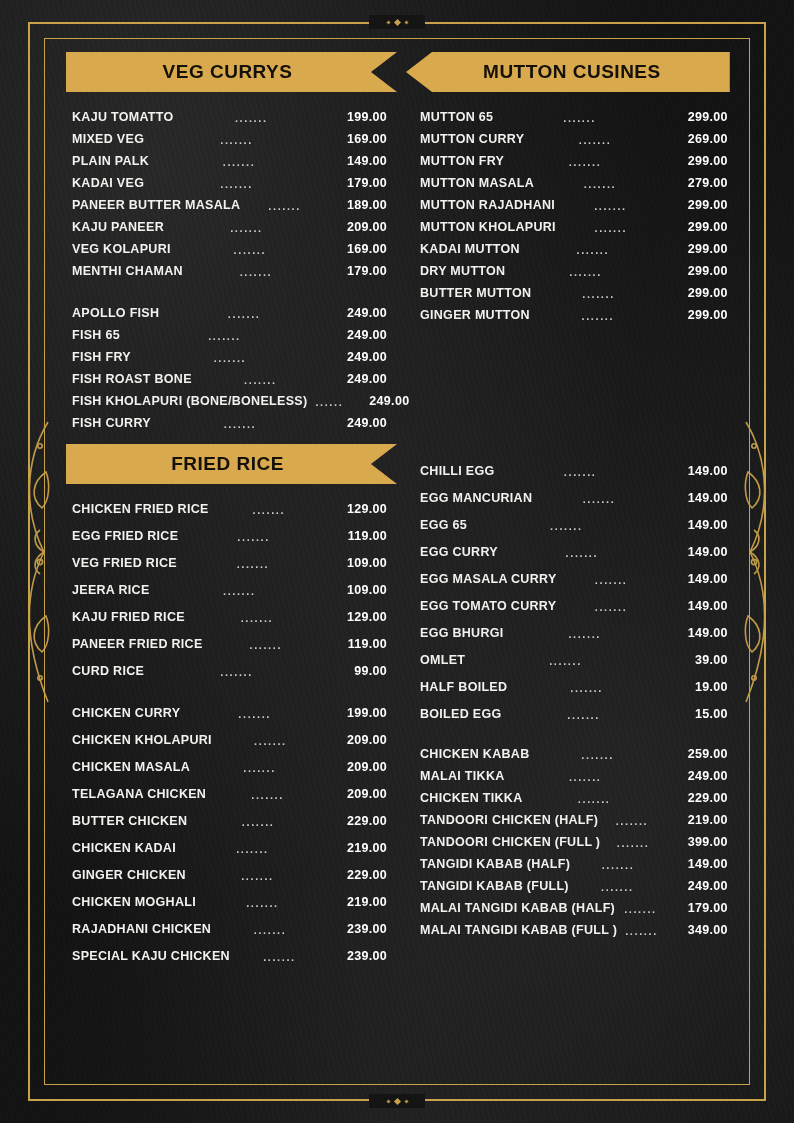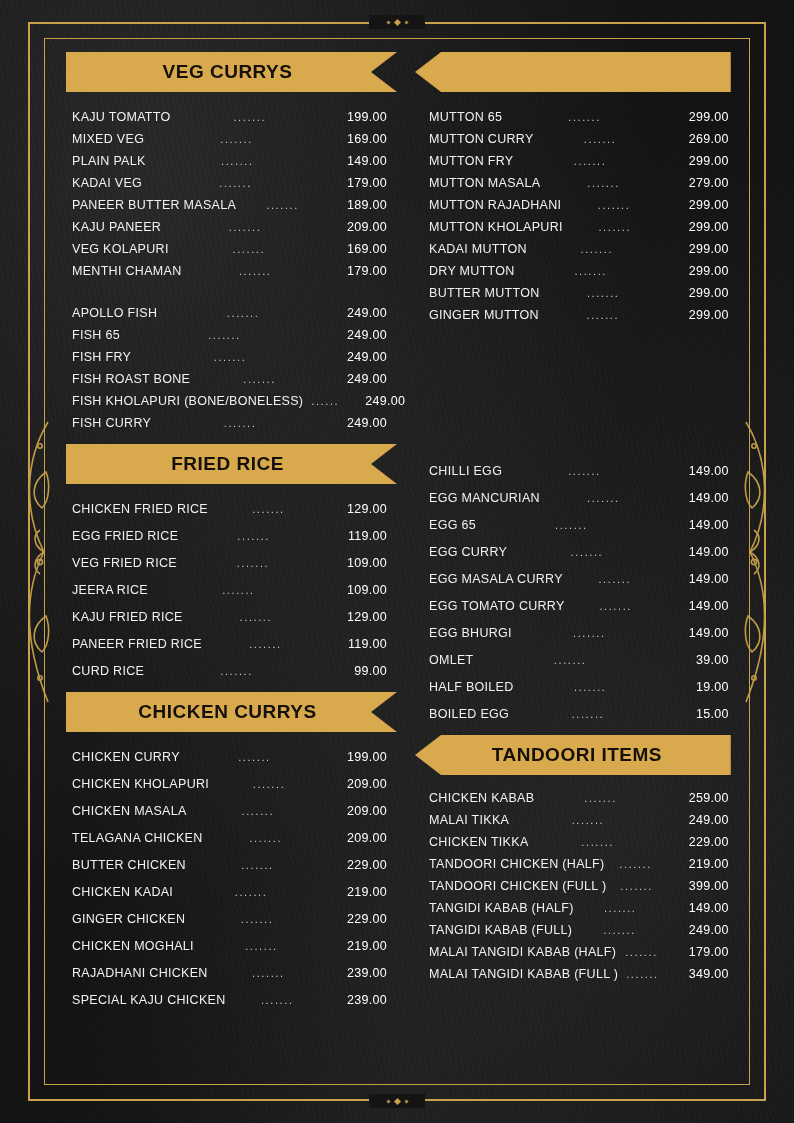--- a/index.html
+++ b/index.html
@@ -83,21 +83,21 @@
   .flourish.left { left: 18px; }
   .flourish.right { right: 18px; }
 
   
   .content {
     position: absolute;
     left: 58px; top: 52px; right: 58px; bottom: 52px;
   }
   .columns {
     display: flex;
-    gap: 18px;
+    gap: 9px;
     height: 100%;
   }
   .col { width: 50%; }
 
   
   .banner {
     position: relative;
     height: 40px;
     margin: 0 0 4px 0;
     display: flex;
@@ -131,24 +131,24 @@
   .section { margin-bottom: 14px; }
 
   ul.items {
     list-style: none;
     margin: 0;
     padding: 14px 10px 0 14px;
   }
   ul.items.tight { padding-top: 12px; }
   ul.items li {
     display: flex;
-    align-items: center;
+    align-items: flex-end;
     color: #f2f2ef;
     font-size: 12.5px;
-    font-weight: normal;
+    font-weight: bold;
     letter-spacing: .3px;
     text-transform: uppercase;
     margin-bottom: 8px;
     white-space: nowrap;
   }
   ul.items.loose li { margin-bottom: 13px; }
   ul.items li .nm { flex: 0 0 auto; }
   ul.items li .dots {
     flex: 1 1 auto;
     margin: 0 8px;
@@ -339,24 +339,20 @@
               </li>
             <li>
                 <span class="nm">CURD RICE</span>
                 <span class="dots">.......</span>
                 <span class="pr">99.00</span>
               </li>
           </ul>
         </div>
 
         <div class="section">
-          <div class="banner">
-            <span class="ribbon"></span>
-            <h2>CHICKEN CURRYS</h2>
-          </div>
           <ul class="items loose">
             <li>
                 <span class="nm">CHICKEN CURRY</span>
                 <span class="dots">.......</span>
                 <span class="pr">199.00</span>
               </li>
             <li>
                 <span class="nm">CHICKEN KHOLAPURI</span>
                 <span class="dots">.......</span>
                 <span class="pr">209.00</span>
@@ -404,20 +400,21 @@
           </ul>
         </div>
 
       </div>
 
       <div class="col">
 
         <div class="section">
           <div class="banner">
             <span class="ribbon rev"></span>
+            <h2>MUTTON CUSINES</h2>
           </div>
           <ul class="items wide">
             <li>
                 <span class="nm">MUTTON 65</span>
                 <span class="dots">.......</span>
                 <span class="pr">299.00</span>
               </li>
             <li>
                 <span class="nm">MUTTON CURRY</span>
                 <span class="dots">.......</span>
@@ -517,24 +514,20 @@
               </li>
             <li>
                 <span class="nm">BOILED EGG</span>
                 <span class="dots">.......</span>
                 <span class="pr">15.00</span>
               </li>
           </ul>
         </div>
 
         <div class="section">
-          <div class="banner">
-            <span class="ribbon rev"></span>
-            <h2>TANDOORI ITEMS</h2>
-          </div>
           <ul class="items wide tight">
             <li>
                 <span class="nm">CHICKEN KABAB</span>
                 <span class="dots">.......</span>
                 <span class="pr">259.00</span>
               </li>
             <li>
                 <span class="nm">MALAI TIKKA</span>
                 <span class="dots">.......</span>
                 <span class="pr">249.00</span>

